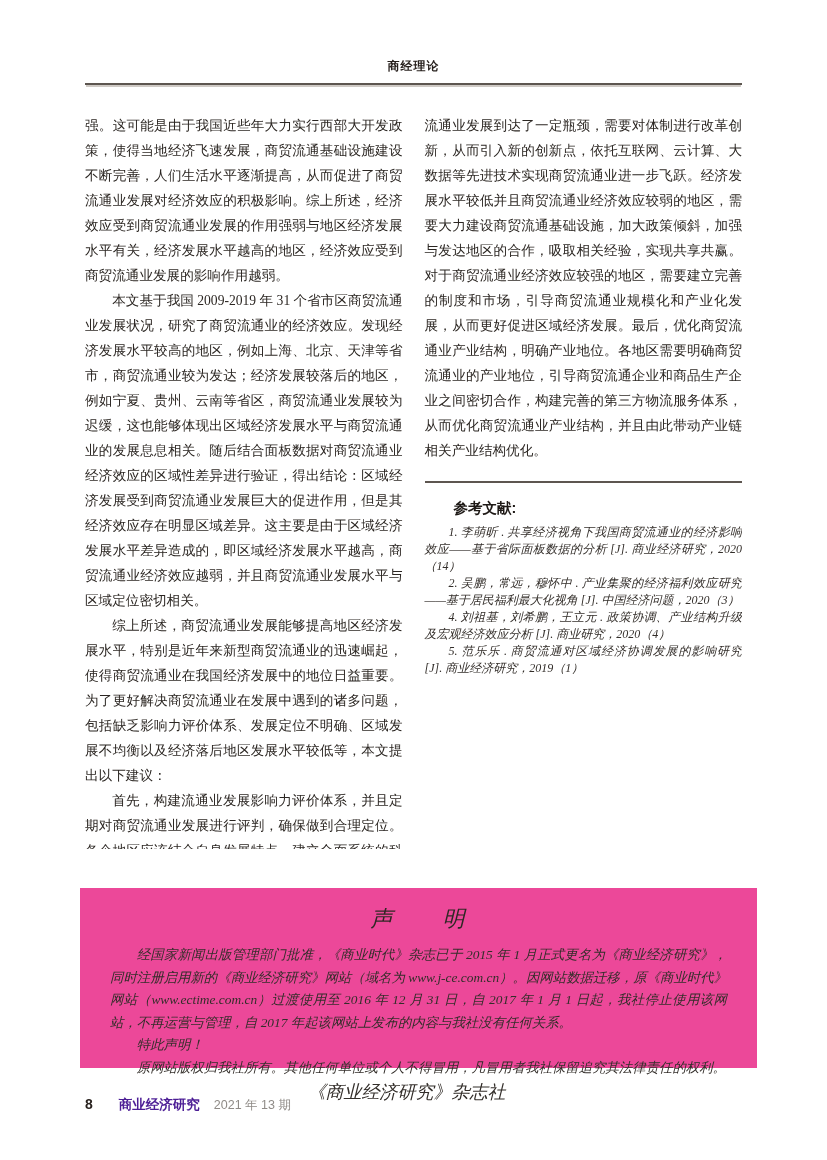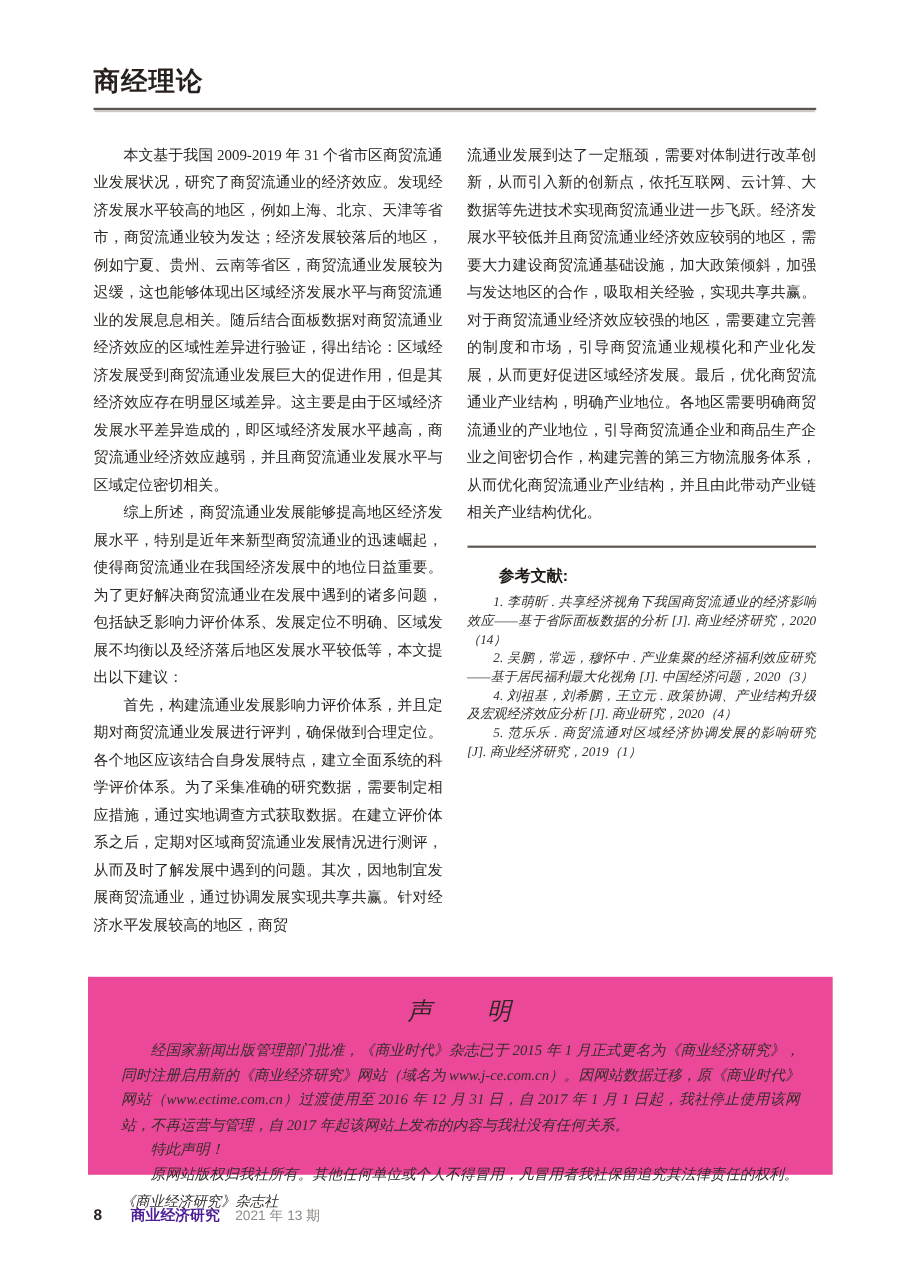--- a/index.html
+++ b/index.html
@@ -16,23 +16,24 @@
   .header{
     margin:58px 85px 0 85px;
     border-bottom:2px solid #5d5650;
     box-shadow:0 3px 0 -1px #cfcac5;
     padding-bottom:8px;
   }
   .header h1{
     margin:0;
     font-family:"Liberation Sans","DejaVu Sans",sans-serif;
     font-weight:bold;
-    font-size:24px;
+    font-size:12px;
     letter-spacing:1px;
     color:#27201d;
+    text-align:center;
   }
   
   .columns{
     display:flex;
     gap:22px;
     margin:28px 85px 0 85px;
     height:736px;
     overflow:hidden;
   }
   .col{flex:1 1 0;min-width:0;}
@@ -97,22 +98,22 @@
     margin:0;
     font-size:13.4px;
     line-height:22.5px;
     text-align:justify;
     text-indent:2em;
     font-style:italic;
     color:#332e2a;
   }
   .statement-signature{
     margin:2px 24px 0 0;
-    text-align:left;
-    font-size:13px;
+    text-align:center;
+    font-size:18px;
     line-height:22px;
     font-style:italic;
     color:#332e2a;
   }
   
   .page-footer{
     position:absolute;
     left:85px;top:1096px;
     display:flex;
     align-items:baseline;
@@ -140,20 +141,21 @@
 
 <div class="page">
 
   <header class="header">
     <h1>商经理论</h1>
   </header>
 
   <main class="columns">
 
     <section class="col col-left">
+      <p class="body-text no-indent">强。这可能是由于我国近些年大力实行西部大开发政策，使得当地经济飞速发展，商贸流通基础设施建设不断完善，人们生活水平逐渐提高，从而促进了商贸流通业发展对经济效应的积极影响。综上所述，经济效应受到商贸流通业发展的作用强弱与地区经济发展水平有关，经济发展水平越高的地区，经济效应受到商贸流通业发展的影响作用越弱。</p>
       <p class="body-text">本文基于我国 2009-2019 年 31 个省市区商贸流通业发展状况，研究了商贸流通业的经济效应。发现经济发展水平较高的地区，例如上海、北京、天津等省市，商贸流通业较为发达；经济发展较落后的地区，例如宁夏、贵州、云南等省区，商贸流通业发展较为迟缓，这也能够体现出区域经济发展水平与商贸流通业的发展息息相关。随后结合面板数据对商贸流通业经济效应的区域性差异进行验证，得出结论：区域经济发展受到商贸流通业发展巨大的促进作用，但是其经济效应存在明显区域差异。这主要是由于区域经济发展水平差异造成的，即区域经济发展水平越高，商贸流通业经济效应越弱，并且商贸流通业发展水平与区域定位密切相关。</p>
       <p class="body-text">综上所述，商贸流通业发展能够提高地区经济发展水平，特别是近年来新型商贸流通业的迅速崛起，使得商贸流通业在我国经济发展中的地位日益重要。为了更好解决商贸流通业在发展中遇到的诸多问题，包括缺乏影响力评价体系、发展定位不明确、区域发展不均衡以及经济落后地区发展水平较低等，本文提出以下建议：</p>
       <p class="body-text">首先，构建流通业发展影响力评价体系，并且定期对商贸流通业发展进行评判，确保做到合理定位。各个地区应该结合自身发展特点，建立全面系统的科学评价体系。为了采集准确的研究数据，需要制定相应措施，通过实地调查方式获取数据。在建立评价体系之后，定期对区域商贸流通业发展情况进行测评，从而及时了解发展中遇到的问题。其次，因地制宜发展商贸流通业，通过协调发展实现共享共赢。针对经济水平发展较高的地区，商贸</p>
     </section>
 
     <section class="col col-right">
       <p class="body-text no-indent">流通业发展到达了一定瓶颈，需要对体制进行改革创新，从而引入新的创新点，依托互联网、云计算、大数据等先进技术实现商贸流通业进一步飞跃。经济发展水平较低并且商贸流通业经济效应较弱的地区，需要大力建设商贸流通基础设施，加大政策倾斜，加强与发达地区的合作，吸取相关经验，实现共享共赢。对于商贸流通业经济效应较强的地区，需要建立完善的制度和市场，引导商贸流通业规模化和产业化发展，从而更好促进区域经济发展。最后，优化商贸流通业产业结构，明确产业地位。各地区需要明确商贸流通业的产业地位，引导商贸流通企业和商品生产企业之间密切合作，构建完善的第三方物流服务体系，从而优化商贸流通业产业结构，并且由此带动产业链相关产业结构优化。</p>
 
       <div class="rule"></div>
       <h3 class="sub-heading">参考文献:</h3>

